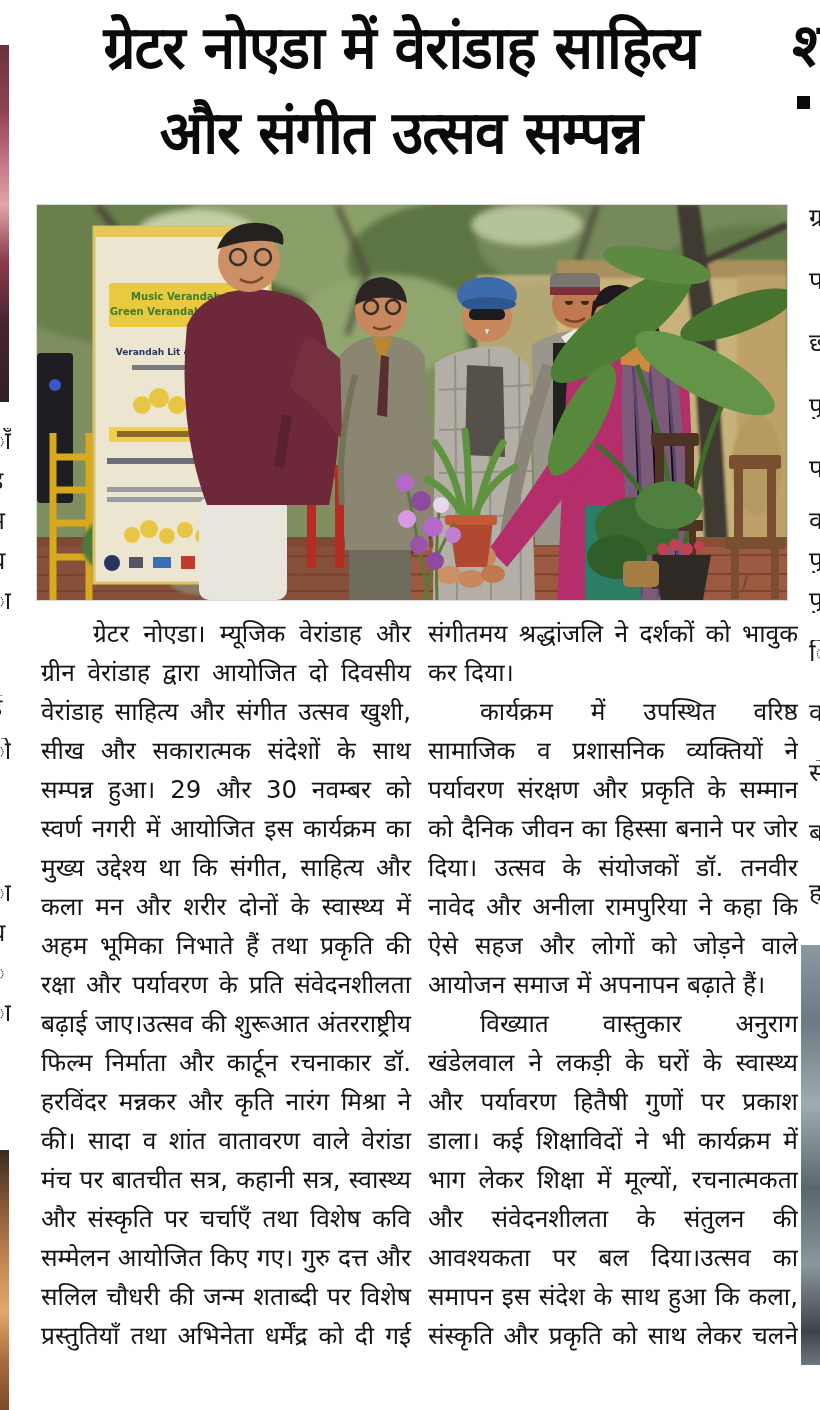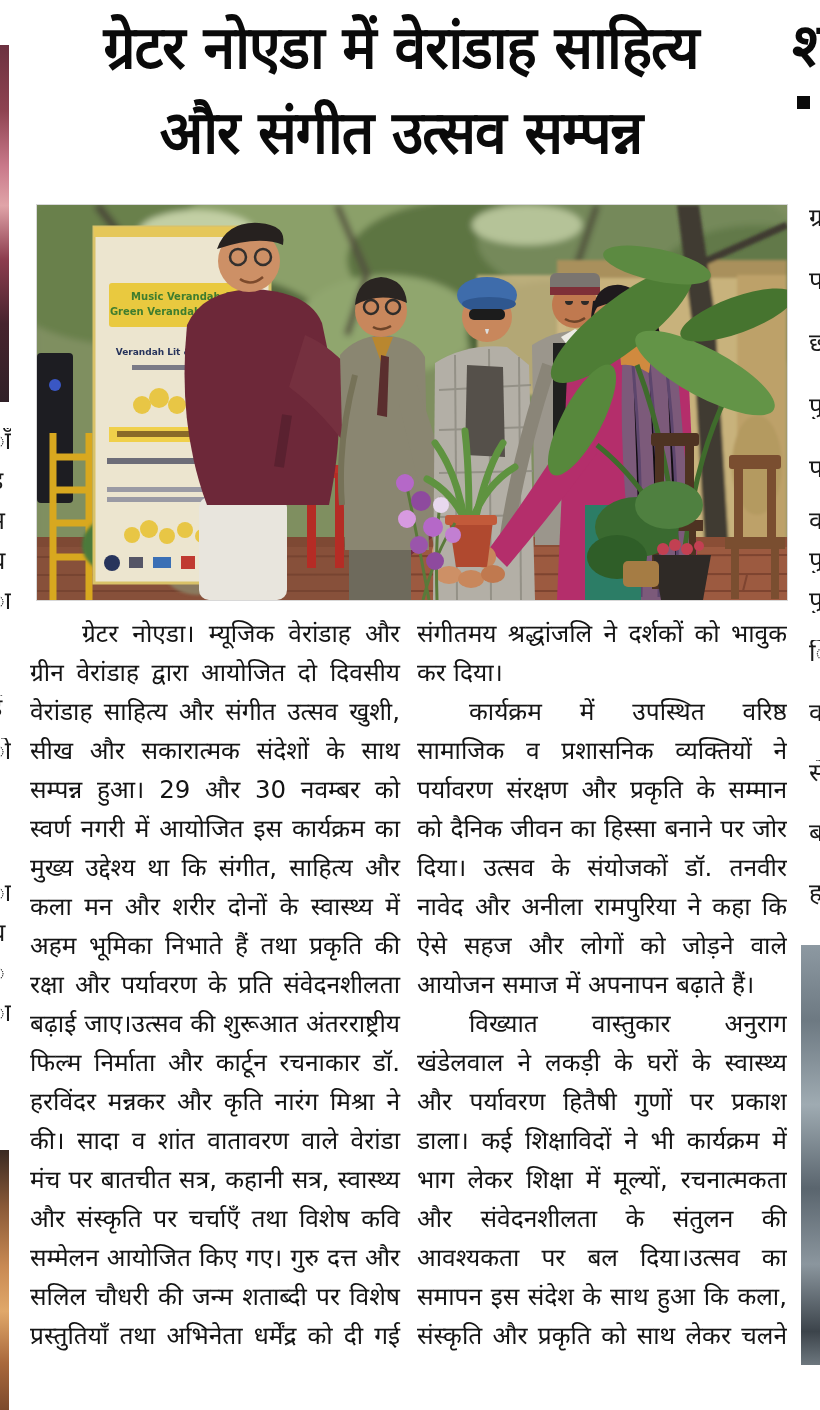--- a/index.html
+++ b/index.html
@@ -35,21 +35,21 @@
   .ep-right-bottom{left:801px; top:945px; width:19px; height:420px;
     background:linear-gradient(180deg,#8d99a2 0%,#6d7982 18%,#9fabb2 38%,#5a656e 58%,#8b969e 76%,#3c444b 92%,#6d777e 100%);}
   
   .photo{
     position:absolute; left:37px; top:205px; width:750px; height:395px;
     outline:1px solid #d8d8d8; overflow:hidden; background:#7d8d5e;
   }
   .photo svg{display:block;}
   
   .bodytext{
-    position:absolute; left:30px; top:614px; width:757px; height:784px;
+    position:absolute; left:41px; top:614px; width:757px; height:784px;
     column-count:2; column-gap:17px; column-fill:auto;
     font-size:24.5px; line-height:39px; text-align:justify; color:#141414;
     overflow:hidden;
   }
   .bodytext p{margin:0; text-indent:52px;}
 </style>
 </head>
 <body>
 
 <div class="page">

